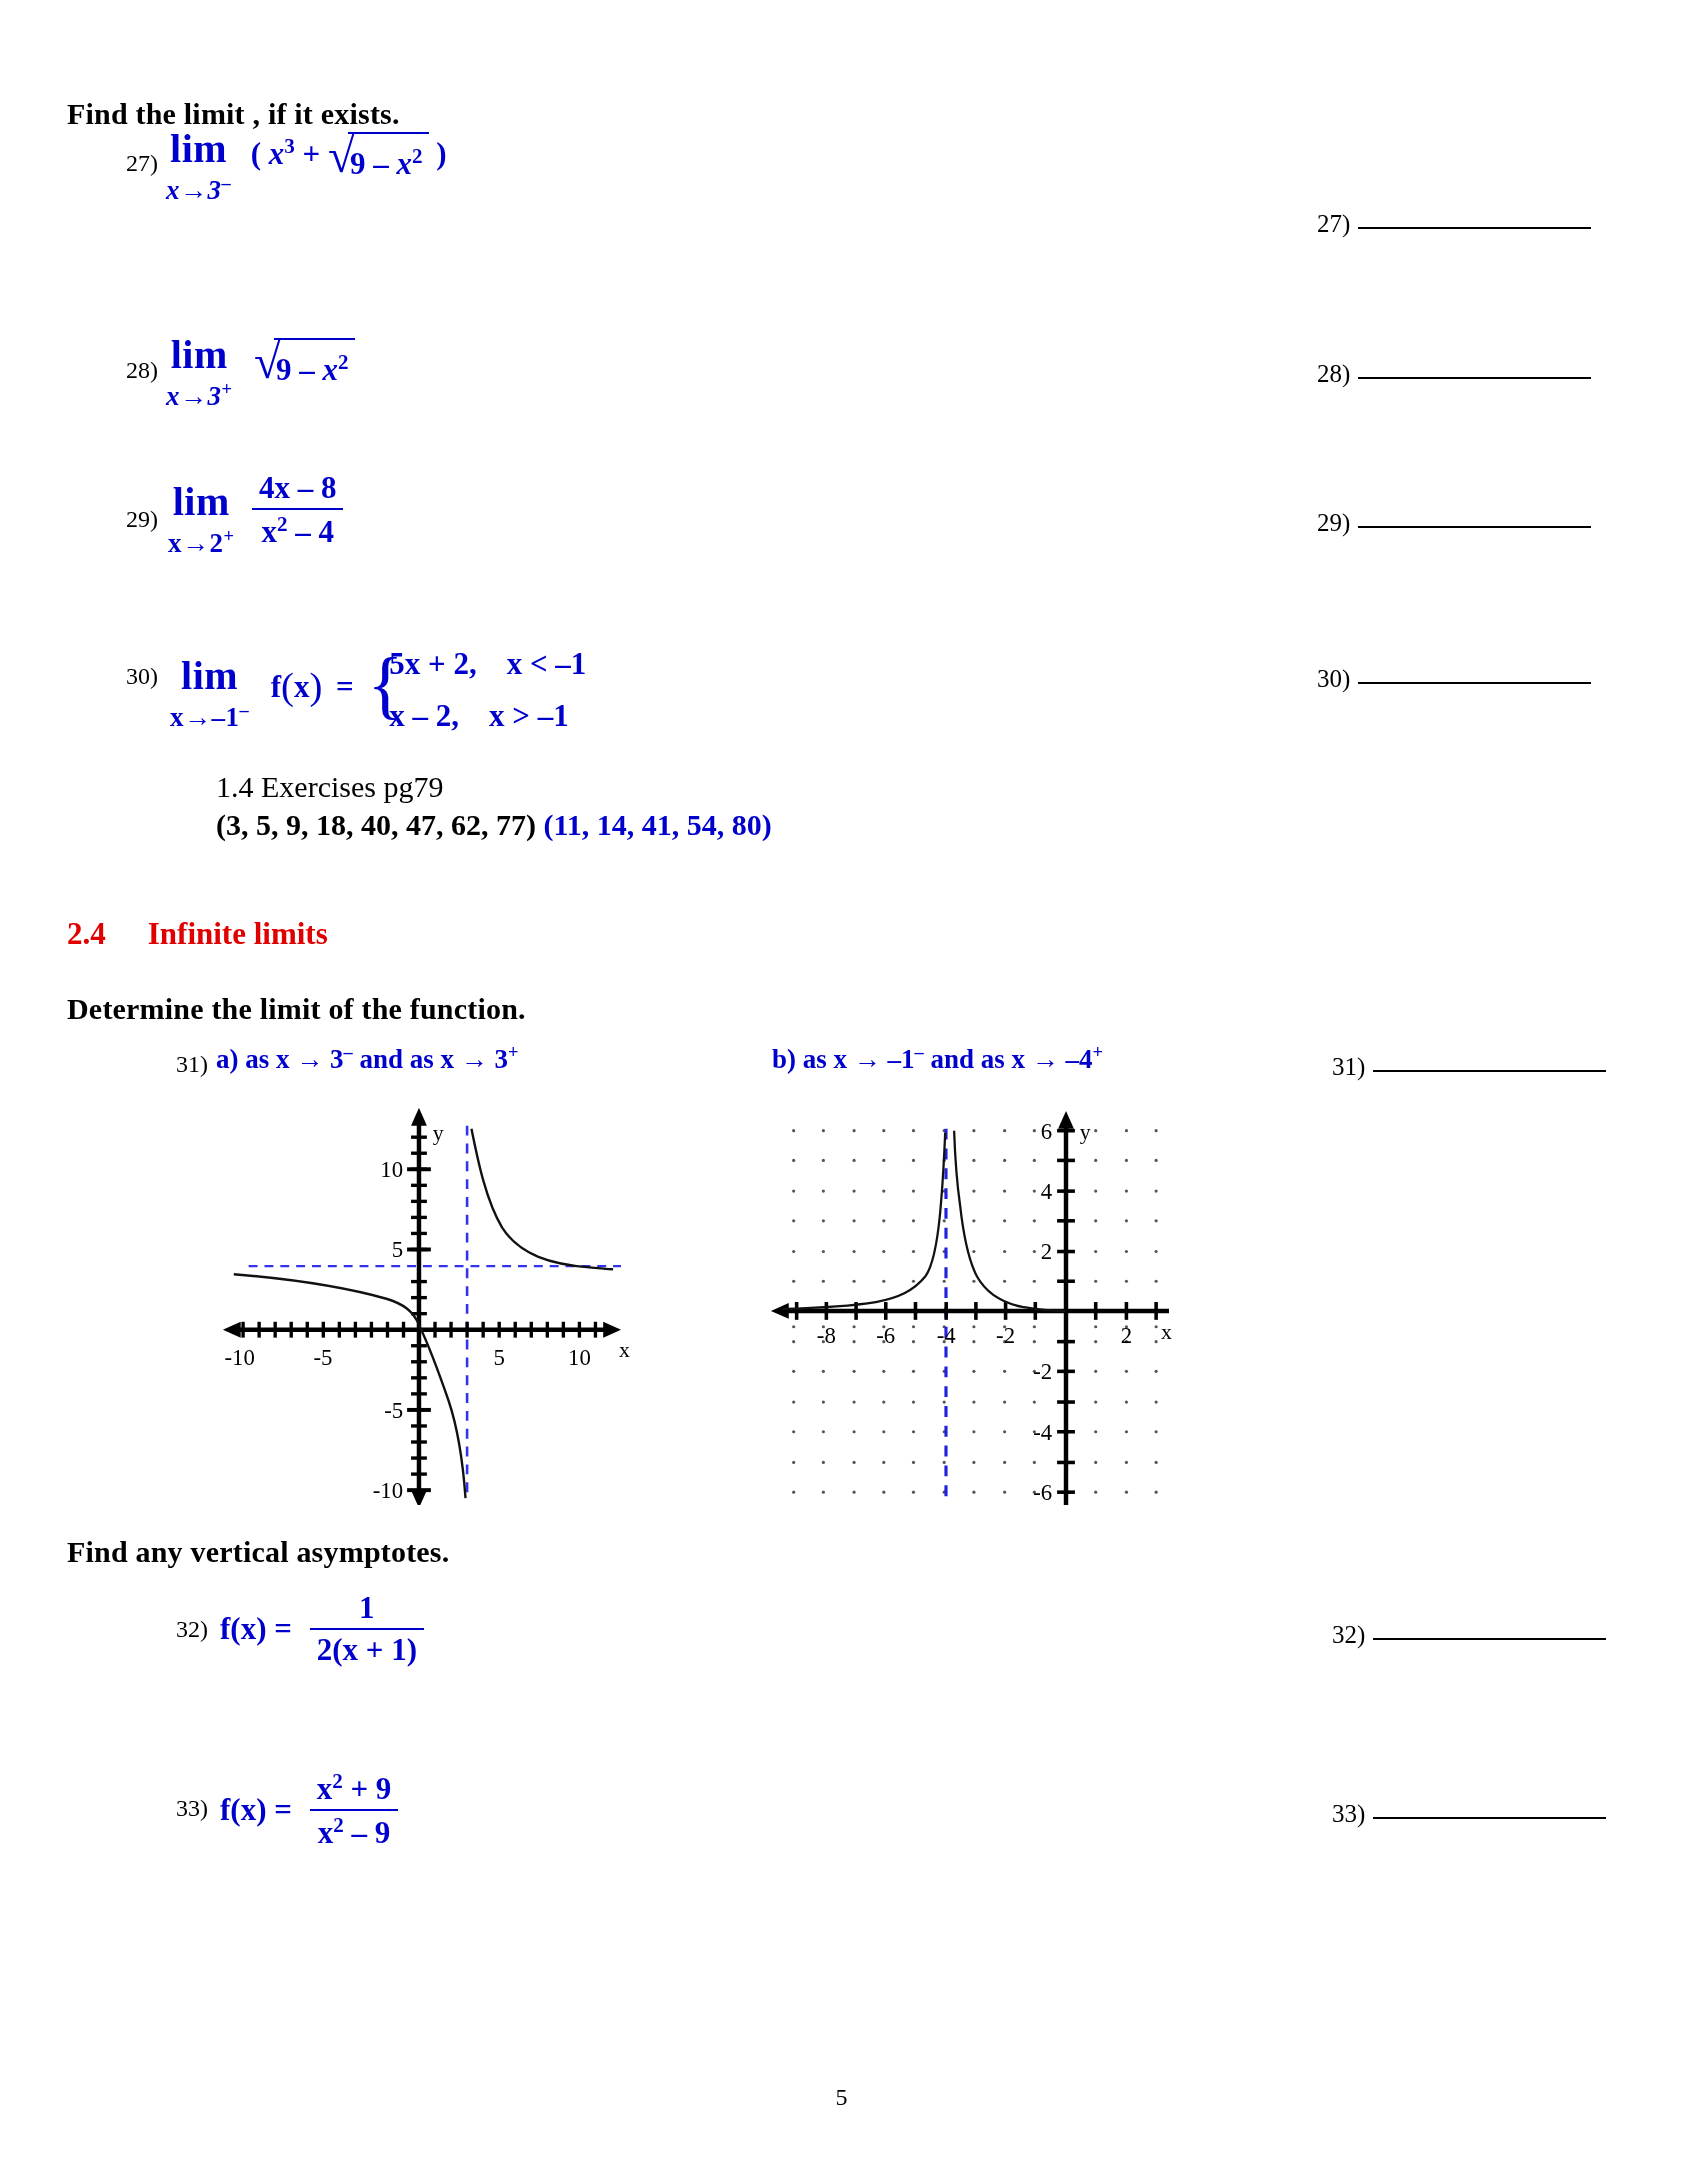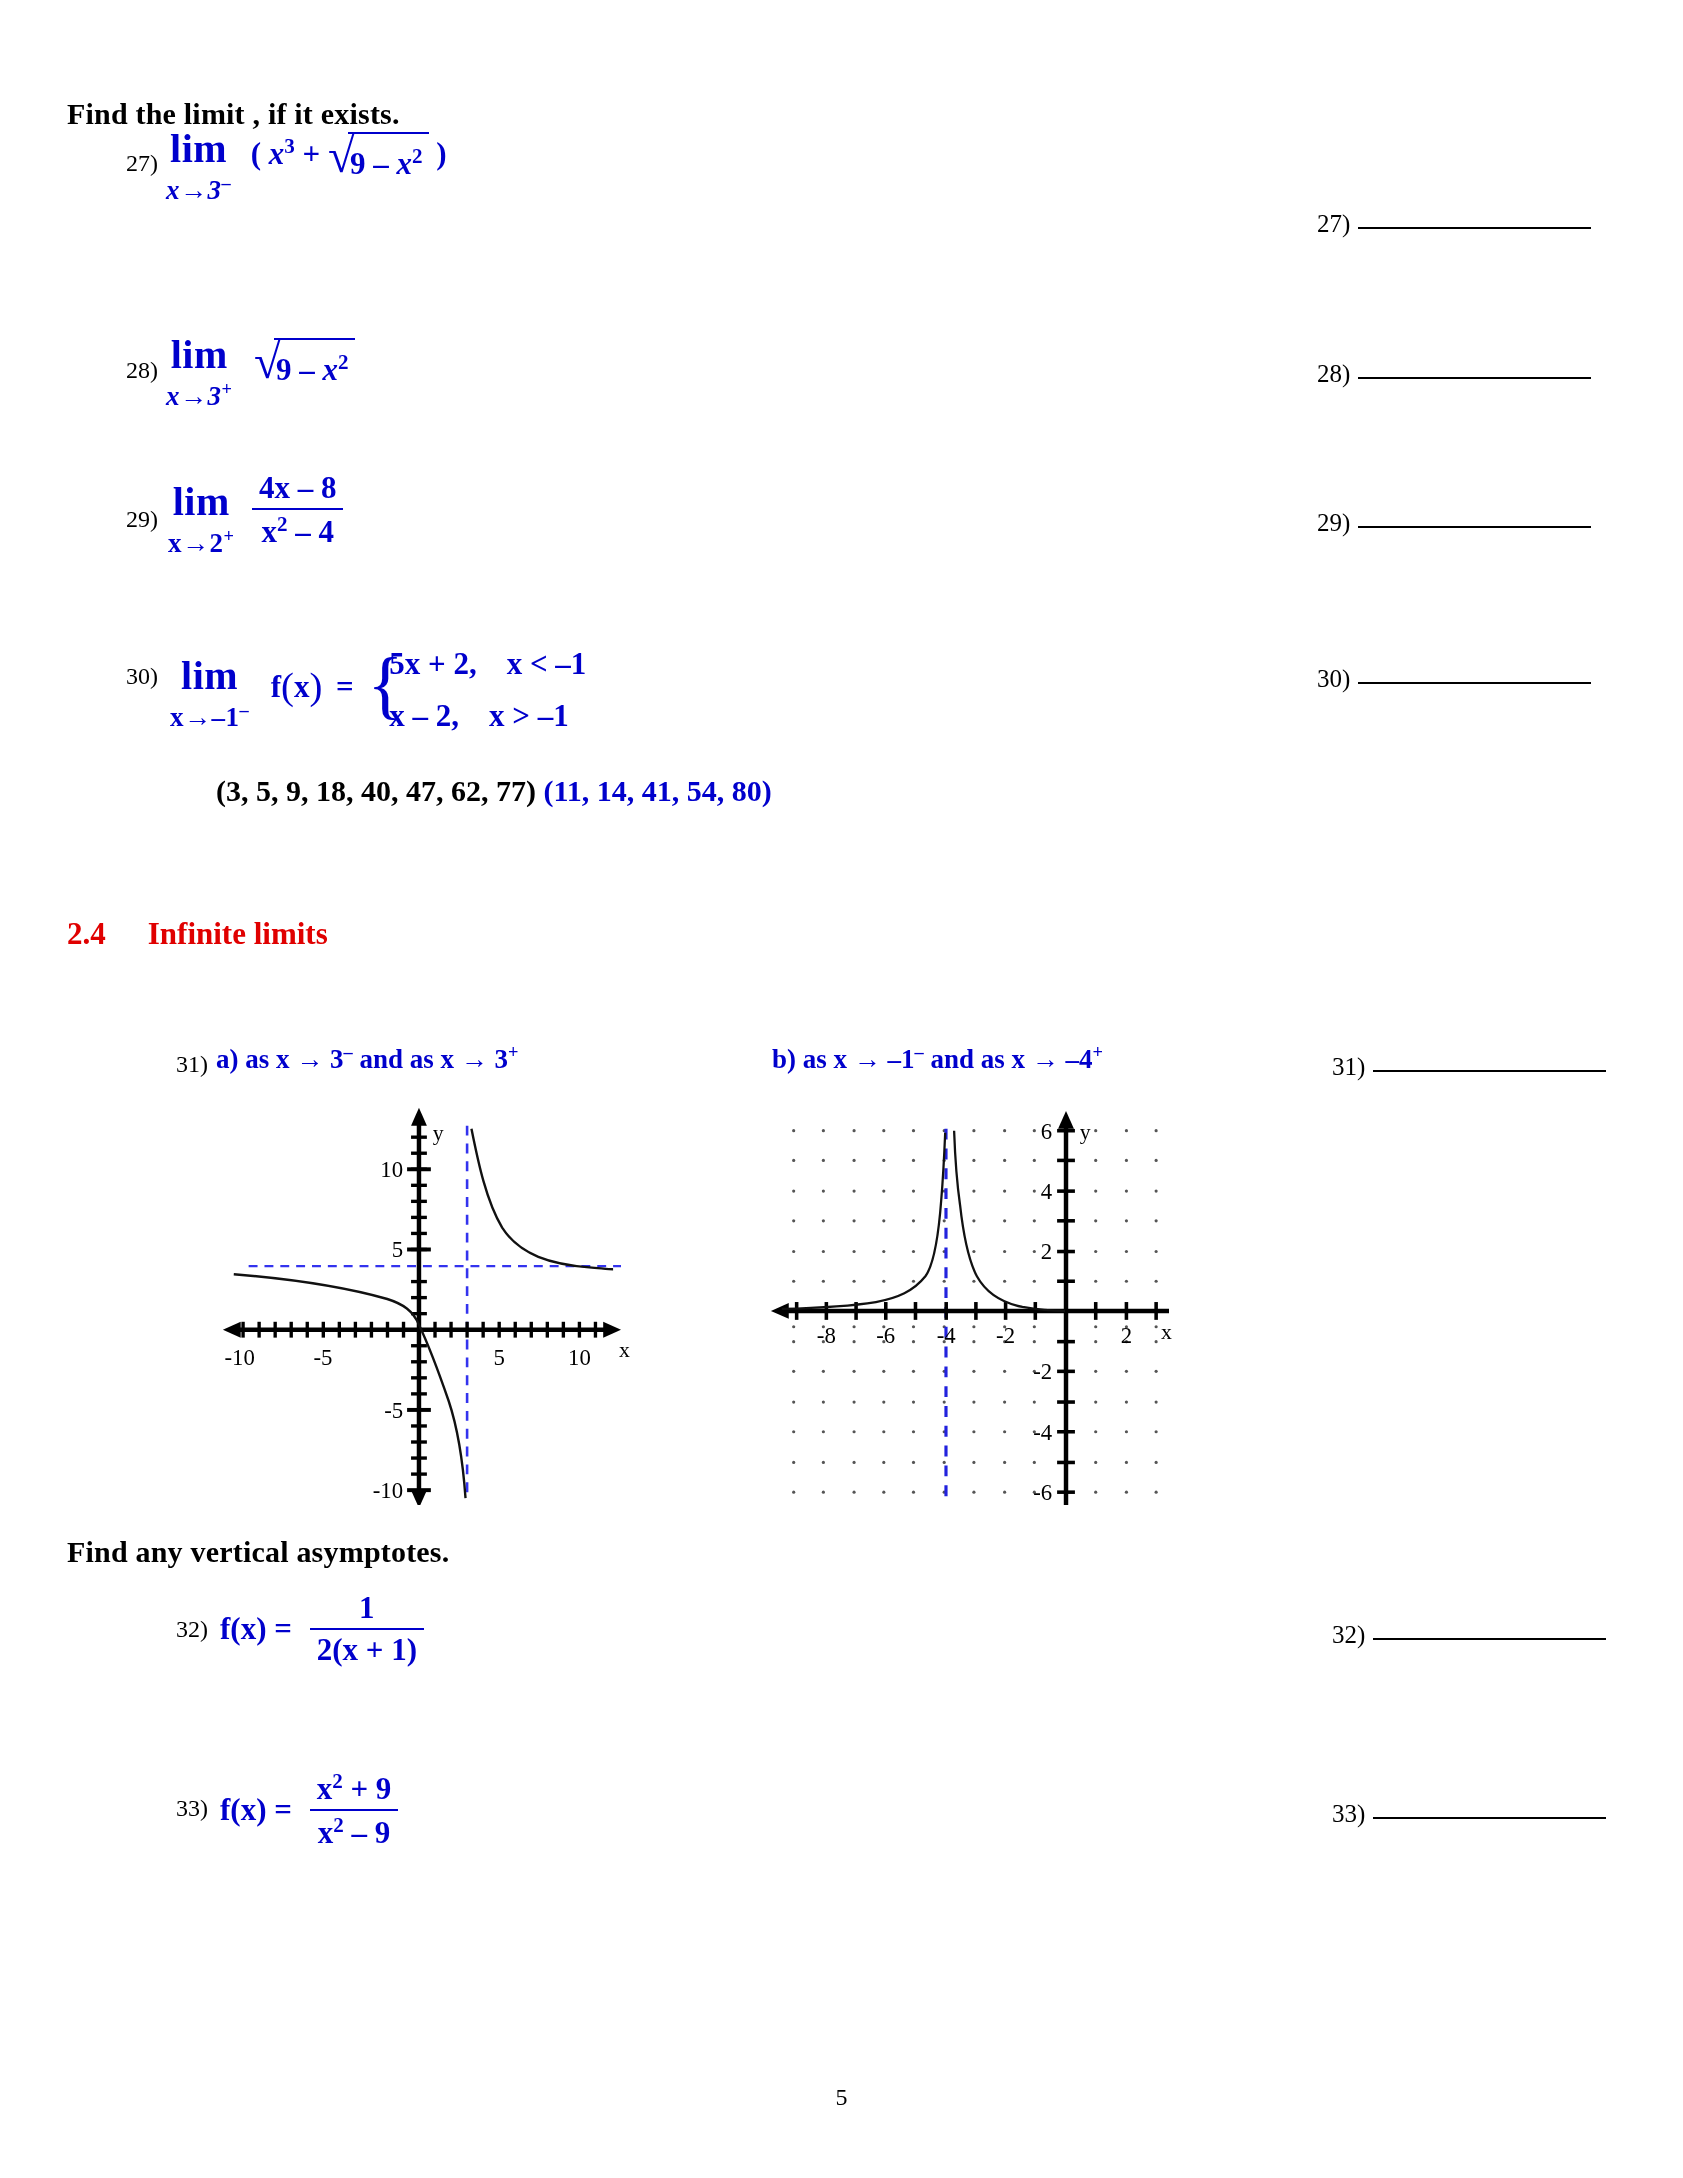--- a/index.html
+++ b/index.html
@@ -173,27 +173,29 @@
         <span>x – 2,</span><span class="cond">x &gt; –1</span>
       </span>
     </span>
   </div>
 
   <div class="ansrow" style="left:1317px; top:665px;">
     <span class="lbl">30)</span><span class="rule"></span>
   </div>
 
   <div class="exlist" style="left:216px; top:770px;">
+    <span class="l1">1.4 Exercises  pg79</span>
     <span class="l2"><span>(3, 5, 9, 18, 40, 47, 62, 77)</span> <span class="blue">(11, 14, 41, 54, 80)</span></span>
   </div>
 
   <div class="sechead" style="left:67px; top:916px;">
     <span>2.4</span><span style="display:inline-block; width:42px;"></span><span>Infinite limits</span>
   </div>
 
+  <div class="instr" style="left:67px; top:992px;">Determine the limit of the function.</div>
 
   <div class="qnum" style="left:176px; top:1051px;">31)</div>
 
   <div class="partlabel" style="left:216px; top:1042px;">
     <span>a)  as x → 3</span><span class="sup">–</span><span> and as x → 3</span><span class="sup">+</span>
   </div>
 
   <div class="partlabel" style="left:772px; top:1042px;">
     <span>b) as x → –1</span><span class="sup">–</span><span> and as x → –4</span><span class="sup">+</span>
   </div>

